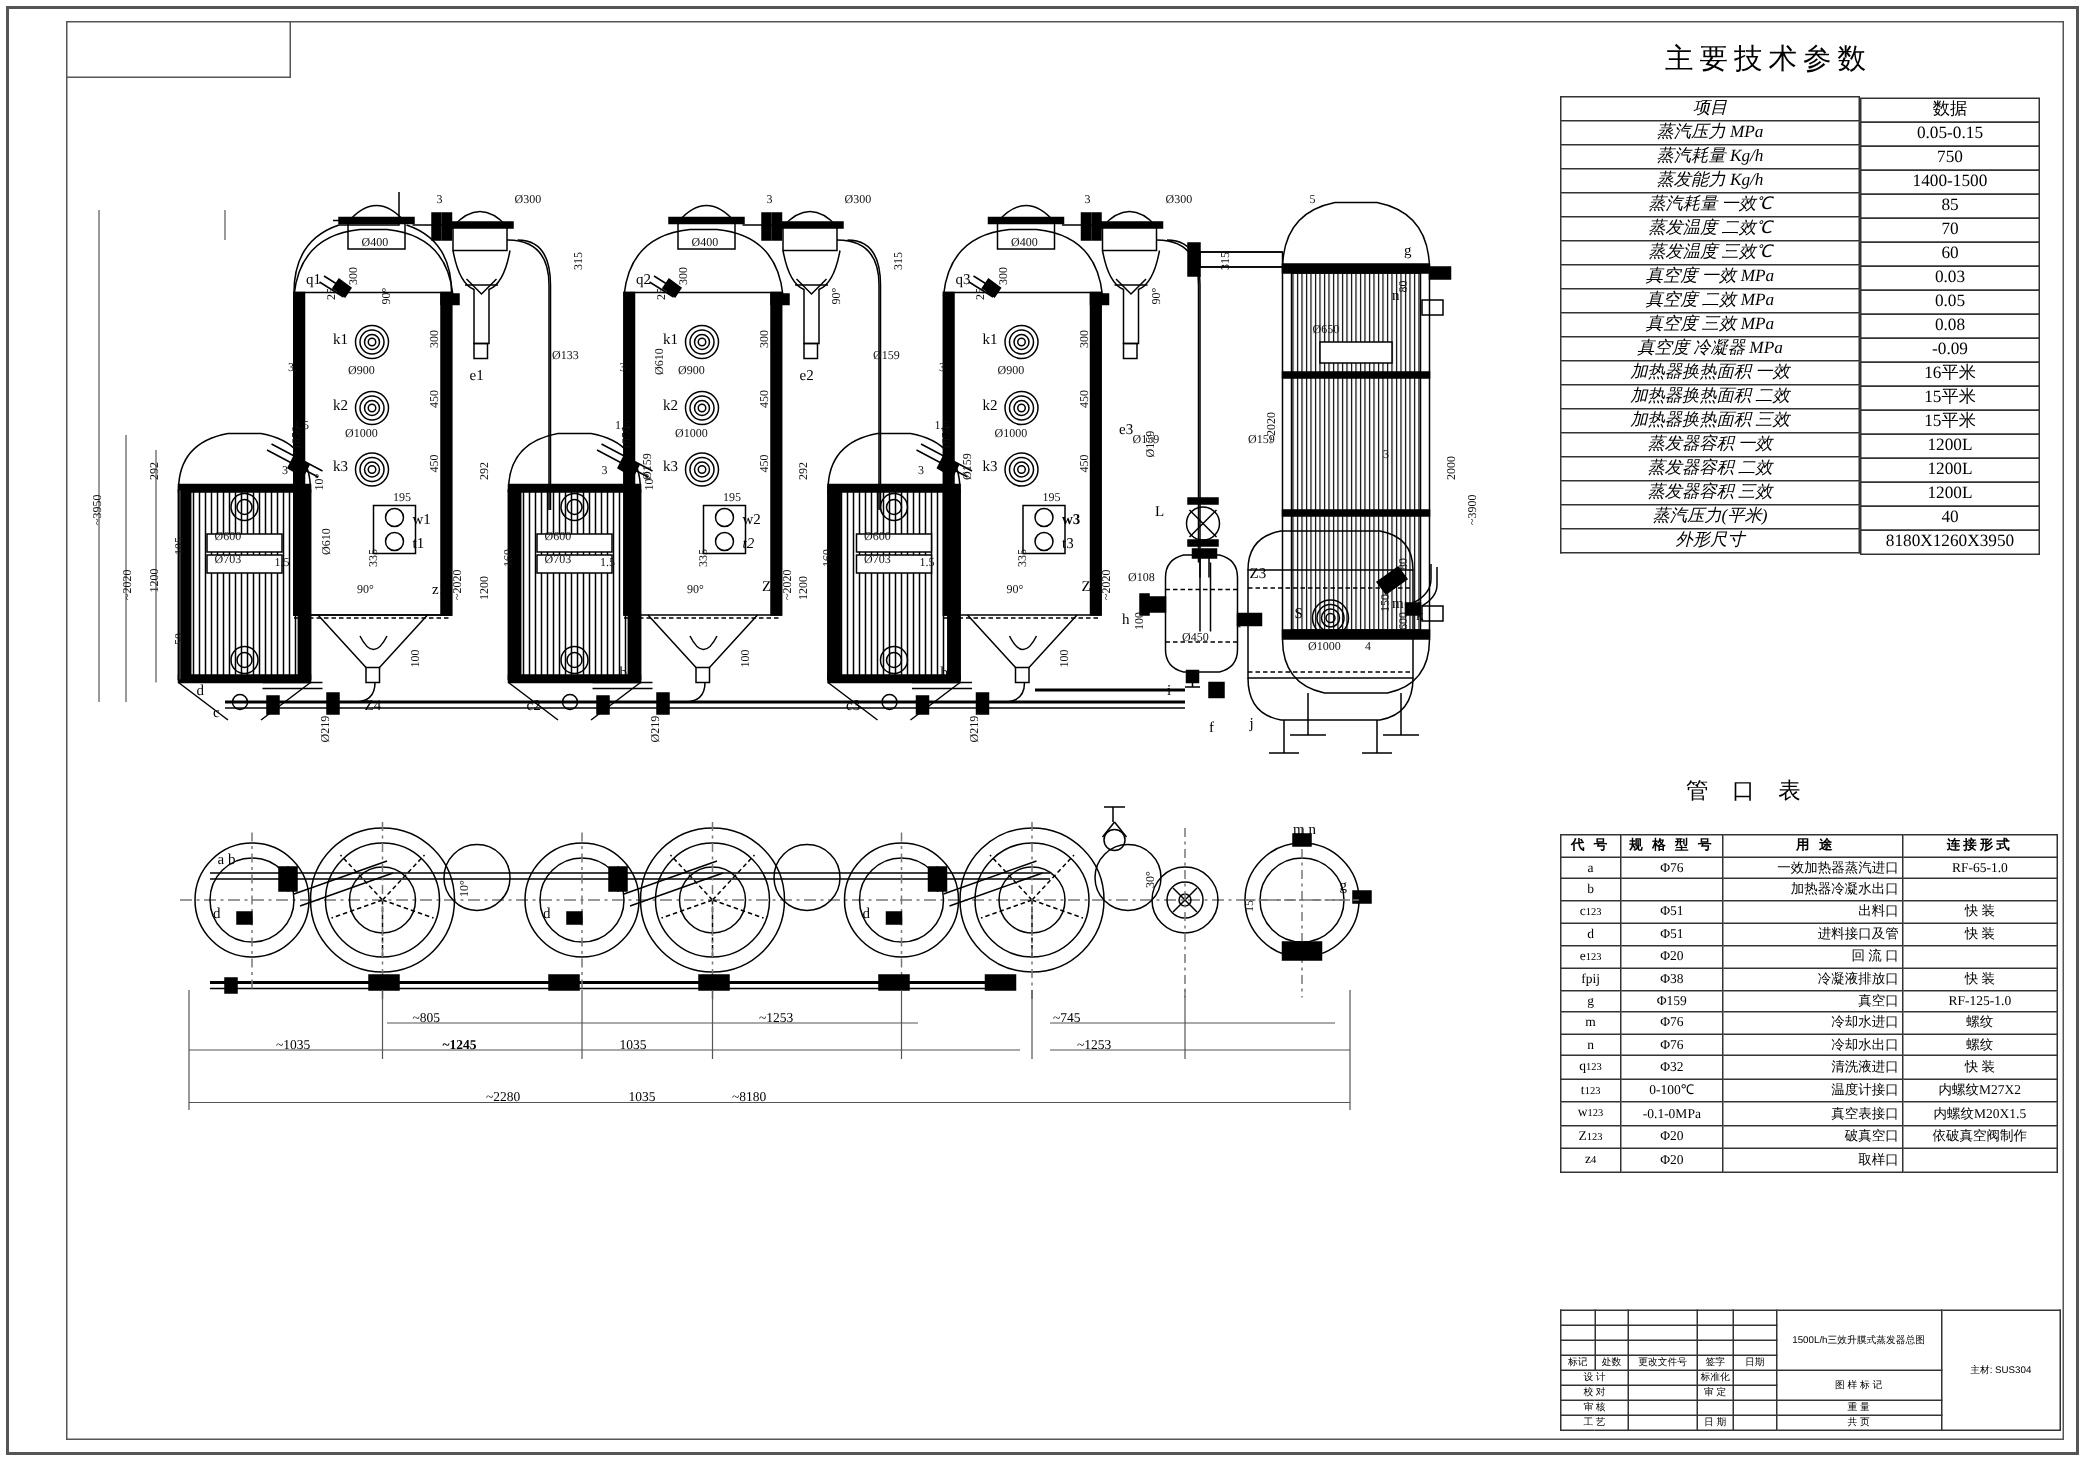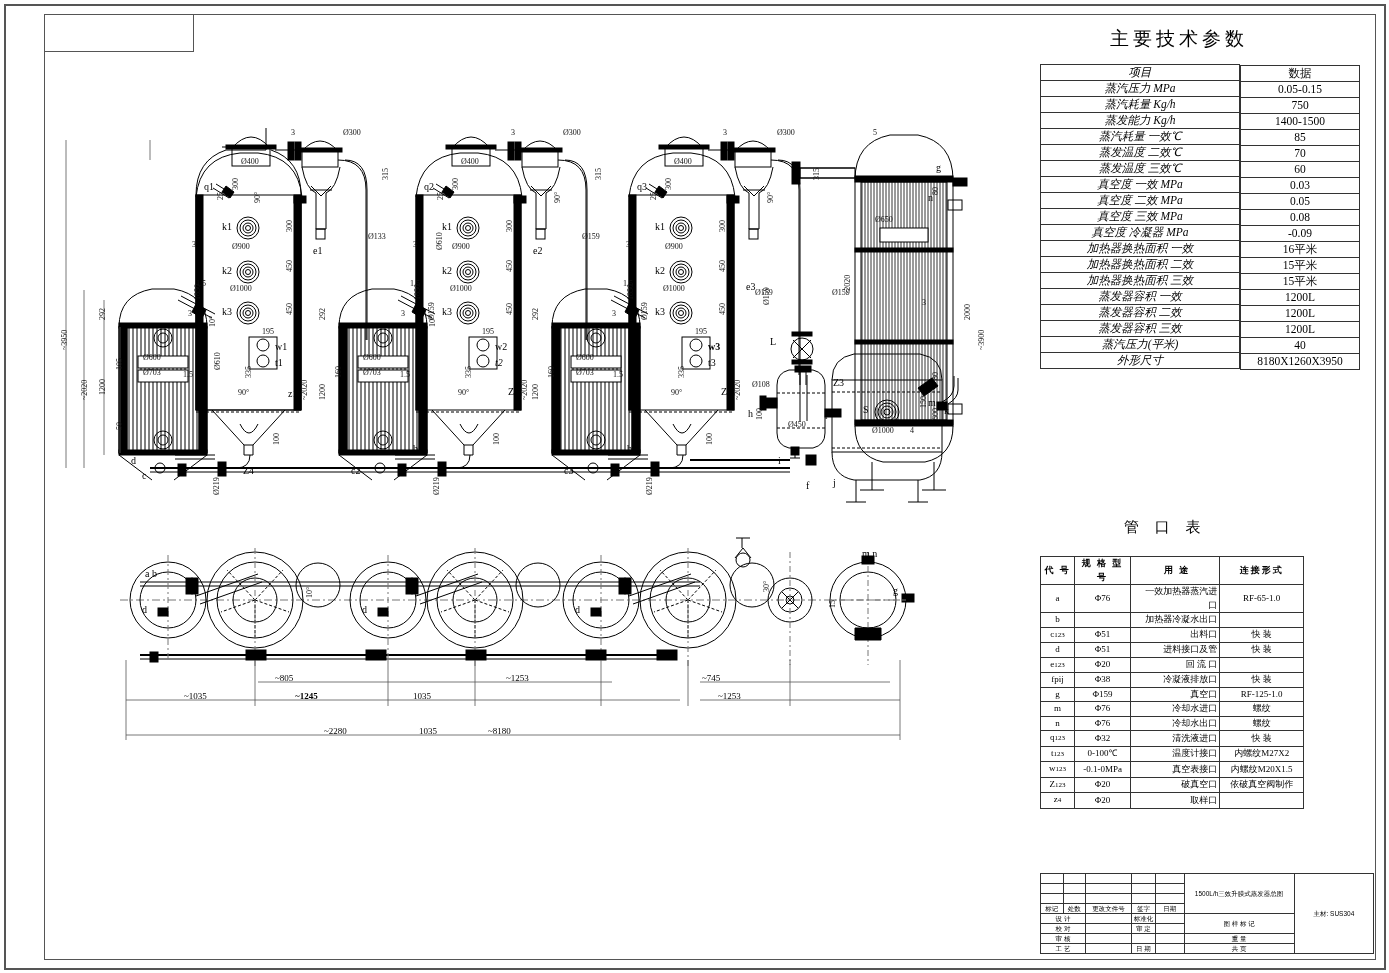--- a/index.html
+++ b/index.html
@@ -21,21 +21,21 @@
 
   
   .tbl{position:absolute;border-collapse:collapse;font-family:"Liberation Serif",serif;}
   .tbl td{border:1px solid #333;padding:0 4px;font-size:11.5px;line-height:15px;height:15px;}
   #param-table{left:1040px;top:64px;width:300px;}
   #param-table td.k{width:190px;text-align:center;font-style:italic;}
   #param-table td.v{width:110px;text-align:center;}
   #param-table tr.head td{font-weight:normal;text-align:center;}
   .tbl-title{position:absolute;font-size:19px;letter-spacing:4px;}
 
-  #nozzle-table{left:1040px;top:556px;width:264px;}
+  #nozzle-table{left:1040px;top:556px;width:332px;}
   #nozzle-table td{font-size:9px;line-height:13.5px;height:13.5px;padding:0 2px;}
   #nozzle-table td.c1{width:34px;text-align:center;}
   #nozzle-table td.c2{width:62px;text-align:center;}
   #nozzle-table td.c3{width:108px;text-align:right;padding-left:6px;}
   #nozzle-table td.c4{width:96px;text-align:center;}
   #nozzle-table tr.head td{text-align:center;font-weight:bold;letter-spacing:2px;}
   .sub{font-size:7px;vertical-align:baseline;}
 
   
   #titleblock{position:absolute;left:1040px;top:873px;width:334px;height:84px;}

